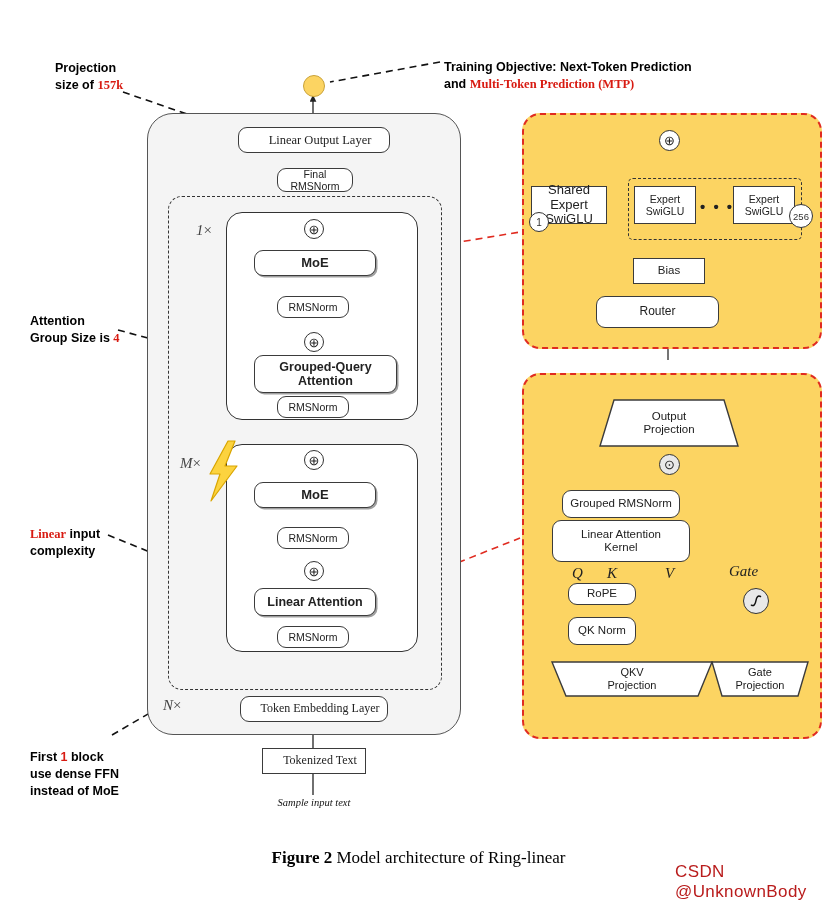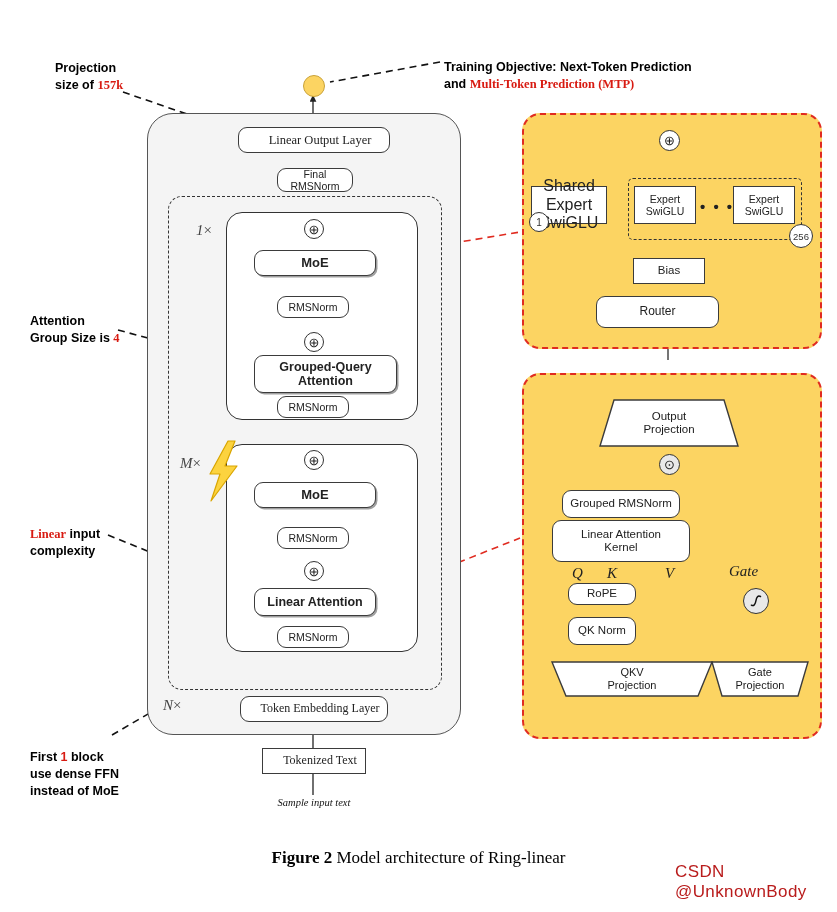--- a/index.html
+++ b/index.html
@@ -296,21 +296,21 @@
 
   <div class="yellow-panel" style="left:522px;top:113px;width:296px;height:232px;"></div>
 
   <div class="op" style="left:659px;top:130px;width:19px;height:19px;">
     <span>⊕</span>
   </div>
 
   <div style="position:absolute;left:628px;top:178px;width:172px;height:60px;
               border:1.5px dashed #333;border-radius:5px;"></div>
 
-  <div class="node sharp" style="left:531px;top:186px;width:76px;height:38px;font-size:16px;">
+  <div class="node sharp" style="left:531px;top:186px;width:76px;height:38px;font-size:13px;">
     <div>
       <div>Shared Expert</div>
       <div>SwiGLU</div>
     </div>
   </div>
   <div class="badge" style="left:529px;top:212px;width:18px;height:18px;font-size:10px;">1</div>
 
   <div class="node sharp" style="left:634px;top:186px;width:62px;height:38px;font-size:10.5px;">
     <div>
       <div>Expert</div>
@@ -319,21 +319,21 @@
   </div>
 
   <div class="dots" style="left:700px;top:198px;">• • •</div>
 
   <div class="node sharp" style="left:733px;top:186px;width:62px;height:38px;font-size:10.5px;">
     <div>
       <div>Expert</div>
       <div>SwiGLU</div>
     </div>
   </div>
-  <div class="badge" style="left:789px;top:224px;width:22px;height:22px;font-size:9.5px;text-align:center;">256</div>
+  <div class="badge" style="left:789px;top:204px;width:22px;height:22px;font-size:9.5px;text-align:center;">256</div>
 
   <div class="node sharp" style="left:633px;top:258px;width:72px;height:26px;font-size:11.5px;">
     <span>Bias</span>
   </div>
 
   <div class="node round" style="left:596px;top:296px;width:123px;height:32px;font-size:12px;">
     <span>Router</span>
   </div>
 
   <div class="yellow-panel" style="left:522px;top:373px;width:296px;height:362px;"></div>

